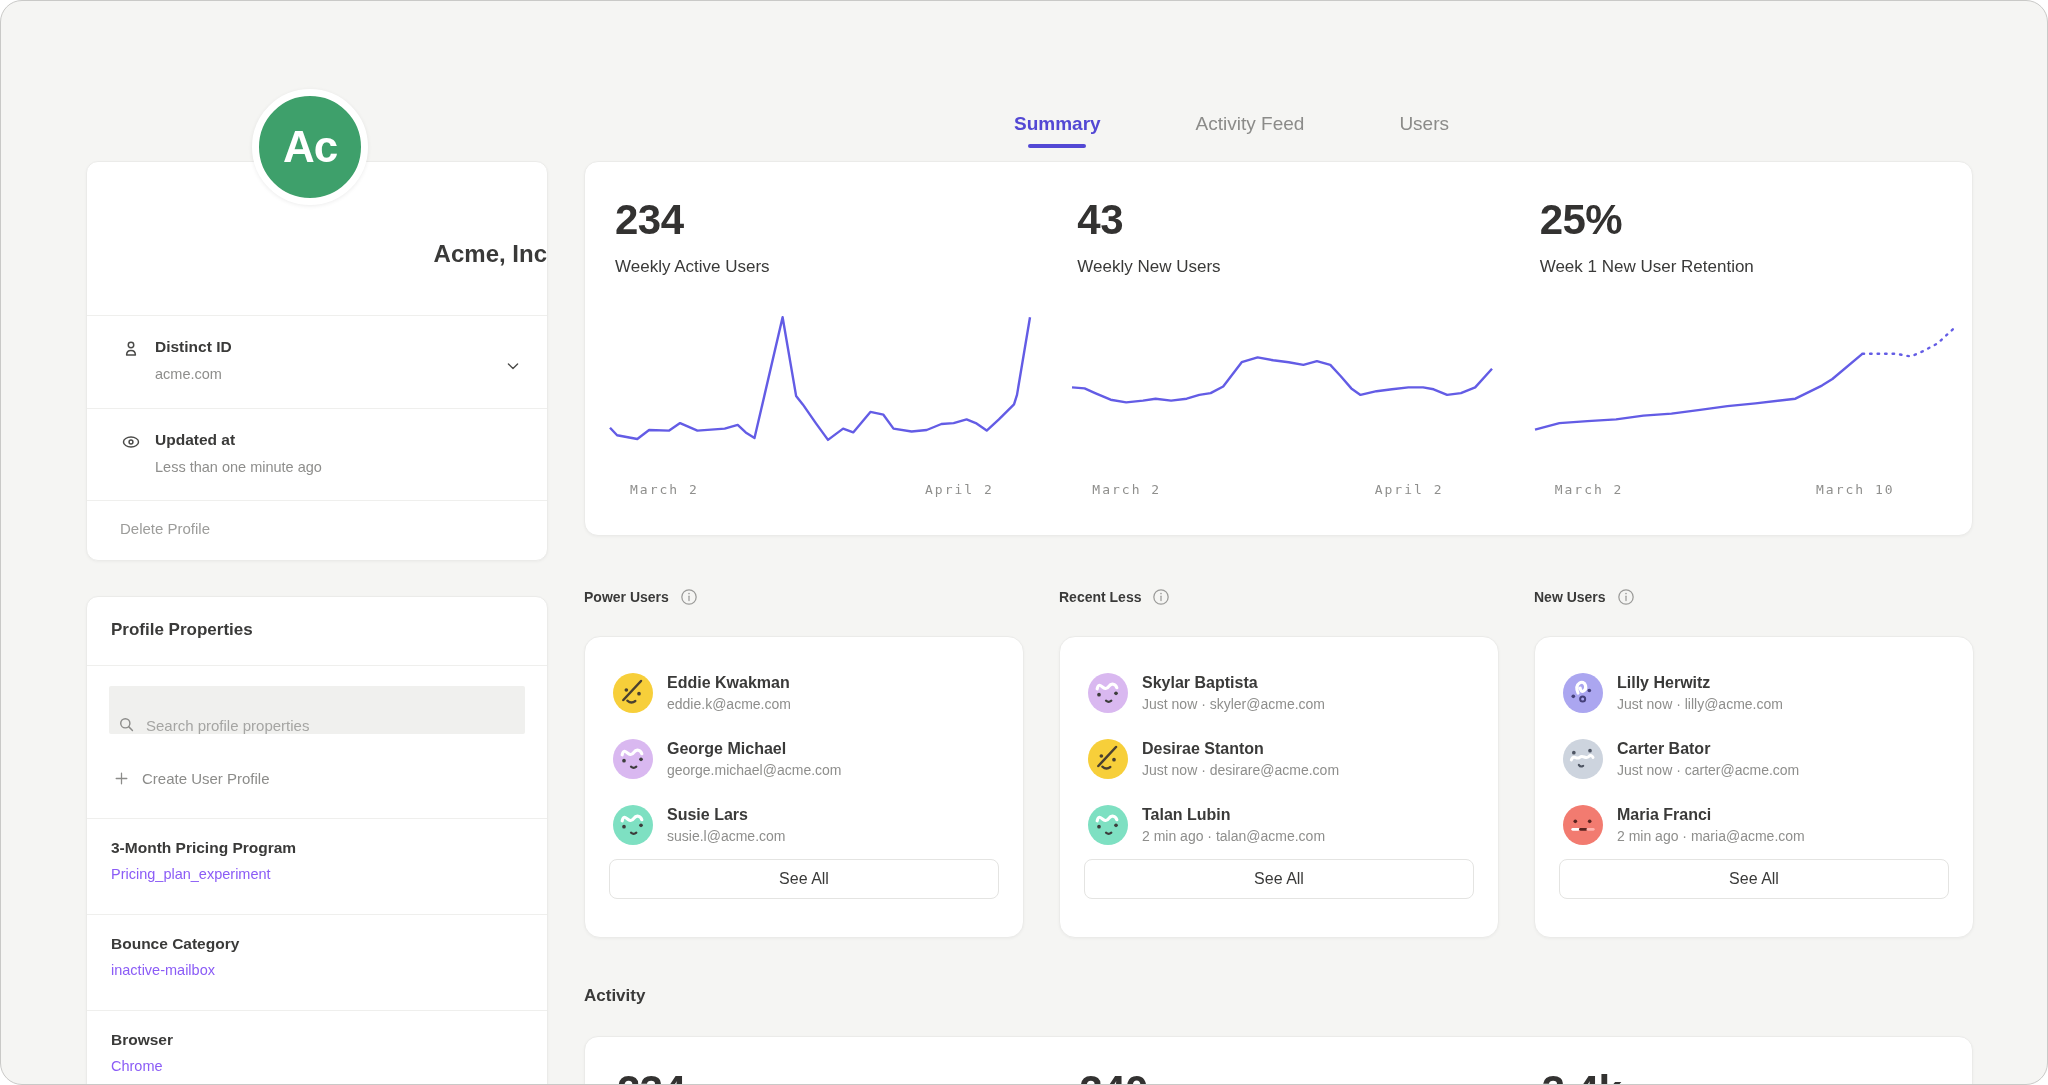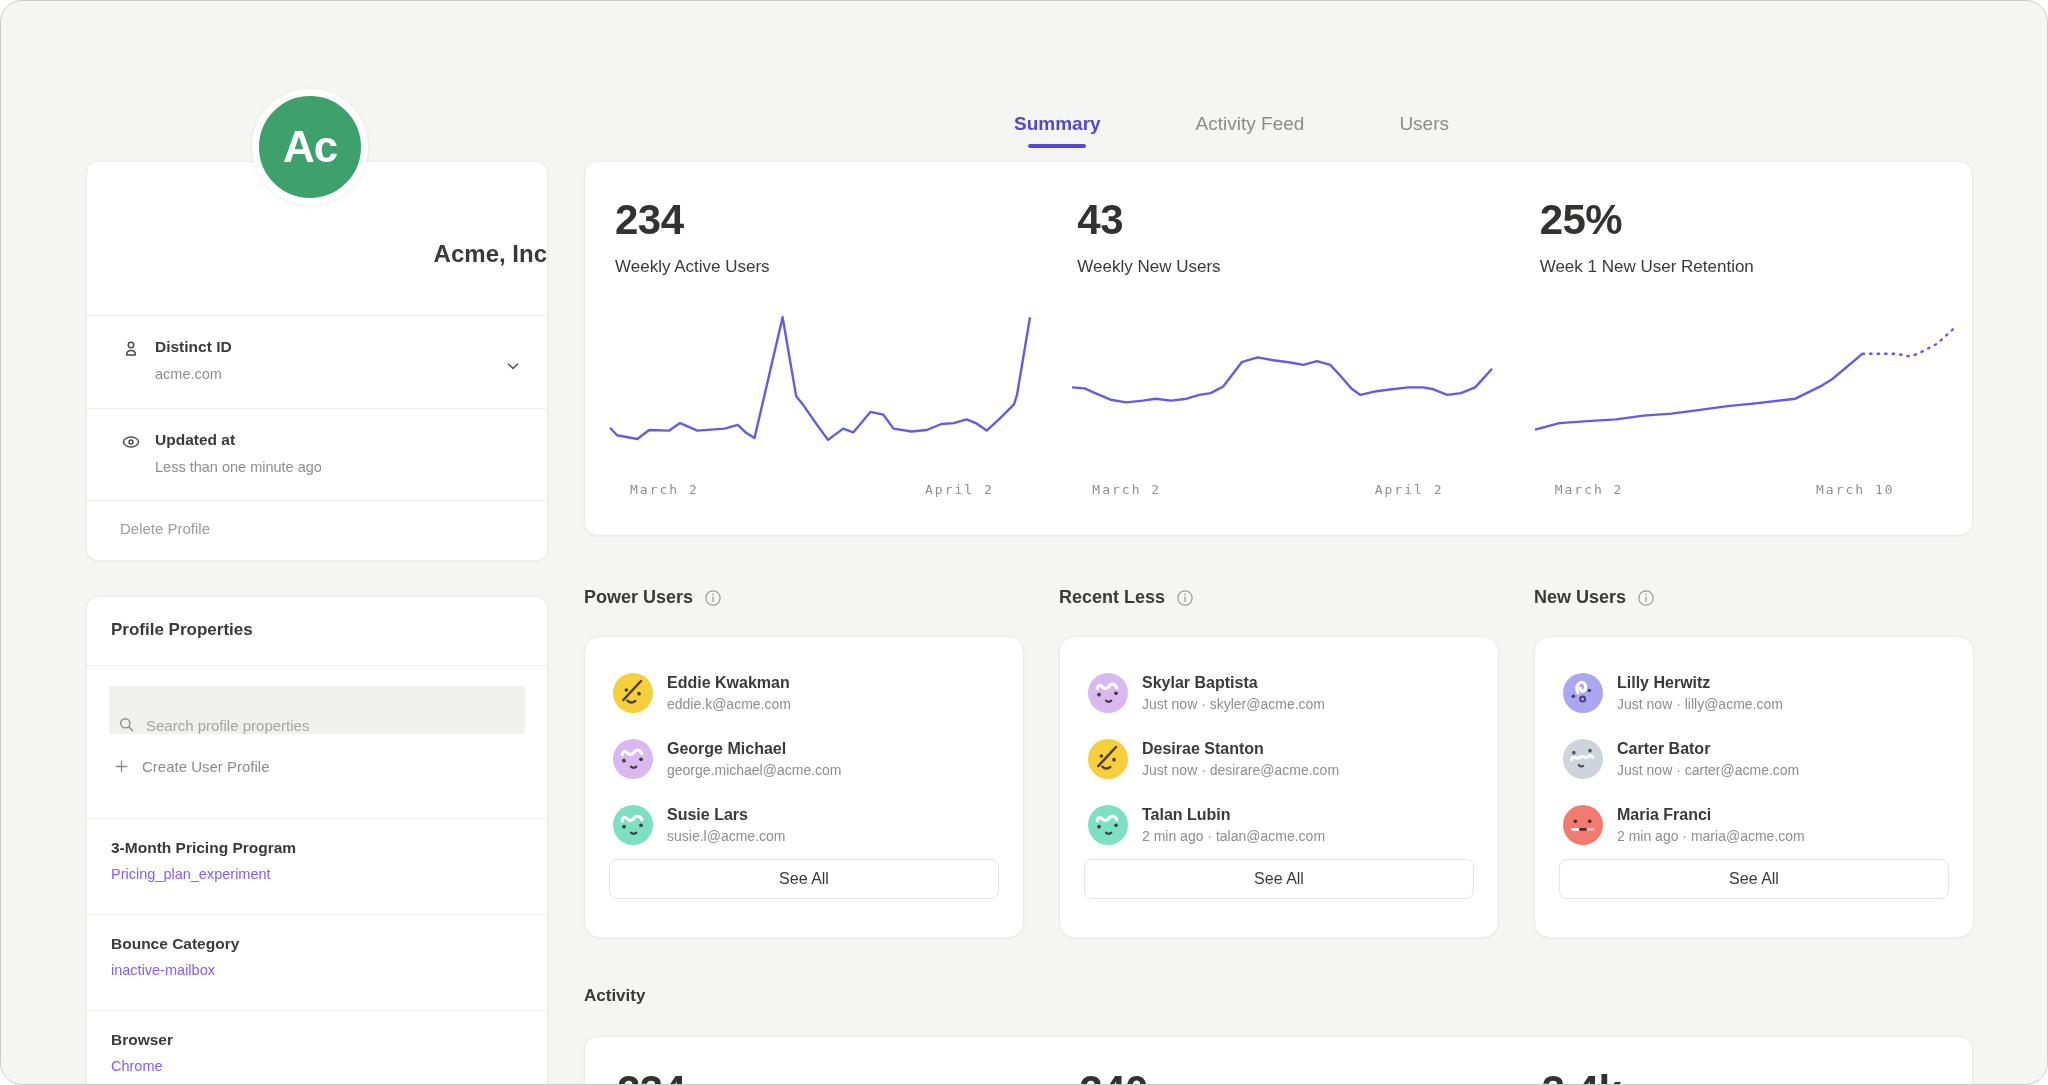--- a/index.html
+++ b/index.html
@@ -21,21 +21,21 @@
   .chev { position:absolute; right:24px; top:40px; width:20px; height:20px; cursor:pointer; }
   .delete-row { position:absolute; top:338px; left:0; width:100%; height:62px; border-top:1px solid #EFEFED; padding:19px 0 0 33px; font-size:15px; color:#9C9C9A; cursor:pointer; }
 
   .side-card2 { position:absolute; left:85px; top:595px; width:462px; height:560px; border-radius:12px; }
   .pp-title { padding:23px 0 0 24px; font-size:17px; font-weight:700; color:#3A3A39; height:68px; }
   .pp-block { border-top:1px solid #EFEFED; height:153px; padding:20px 22px 0 22px; }
   .search-box { position:relative; width:100%; height:48px; background:#F0F0EE; border-radius:2px; display:flex; align-items:flex-end; padding-left:8px; cursor:text; }
   .search-box svg { width:19px; height:19px; }
   .search-box input { border:none; outline:none; background:transparent; font-size:15px; color:#3a3a39; margin-left:10px; width:340px; font-family:"Liberation Sans", sans-serif; }
   .search-box input::placeholder { color:#A5A5A3; }
-  .create-row { display:flex; align-items:center; margin-top:24px; padding-left:4px; color:#8C8C8A; font-size:15px; cursor:pointer; }
+  .create-row { display:flex; align-items:center; margin-top:36px; padding-left:4px; color:#8C8C8A; font-size:15px; cursor:pointer; }
   .create-row svg { width:17px; height:17px; margin-right:12px; }
   .prop-row { border-top:1px solid #EFEFED; height:96px; padding:20px 0 0 24px; }
   .prop-name { font-size:15.5px; font-weight:700; color:#3A3A39; }
   .prop-value { margin-top:9px; font-size:14.5px; color:#8b5cf6; }
 
   
   .tabs { position:absolute; left:1013px; top:112px; display:flex; gap:95px; }
   .tab { font-size:19px; color:#8B8B89; font-weight:500; text-align:center; cursor:pointer; }
   .tab.active { color:#5348D4; font-weight:700; }
   .tab-underline { width:58px; height:4px; background:#5348D4; border-radius:2px; margin:9px auto 0 auto; }
@@ -44,21 +44,21 @@
   .charts-card { position:absolute; left:583px; top:160px; width:1389px; height:375px; border-radius:14px; display:flex; }
   .chart-col { position:relative; width:463px; height:100%; }
   .stat-value { position:absolute; top:34px; left:30px; font-size:42px; font-weight:700; color:#333231; letter-spacing:-0.5px; }
   .stat-label { position:absolute; top:95px; left:30px; font-size:17px; font-weight:500; color:#3A3A39; }
   .spark { position:absolute; top:142px; left:25px; width:420px; height:150px; overflow:visible; }
   .tick-row { position:absolute; top:320px; left:25px; width:420px; height:20px; font-family:"DejaVu Sans Mono", monospace; font-size:13px; color:#8F8F8D; letter-spacing:2px; }
   .tick-left { position:absolute; left:20px; }
   .tick-right { position:absolute; }
 
   
-  .section-head { position:absolute; display:flex; align-items:center; gap:10px; font-size:18px; font-weight:700; color:#3A3A39; }
+  .section-head { position:absolute; display:flex; align-items:center; gap:10px; font-size:14px; font-weight:700; color:#3A3A39; }
   .section-head svg { width:20px; height:20px; cursor:pointer; }
   .users-card { position:absolute; top:635px; width:440px; height:302px; border-radius:16px; padding:23px 24px 0 28px; }
   .user-row { display:flex; align-items:center; height:66px; }
   .uavatar { width:40px; height:40px; border-radius:50%; flex:0 0 40px; overflow:hidden; }
   .uavatar svg { width:100%; height:100%; display:block; }
   .utext { margin-left:14px; }
   .uname { font-size:16px; font-weight:700; color:#3A3A39; }
   .udetail { margin-top:4px; font-size:14px; color:#8E8E8C; }
   .see-all { position:absolute; left:24px; right:24px; top:222px; height:40px; background:#fff; border:1px solid #E4E4E2; border-radius:8px; font-size:16px; font-weight:500; color:#3A3A39; display:flex; align-items:center; justify-content:center; cursor:pointer; }
 

